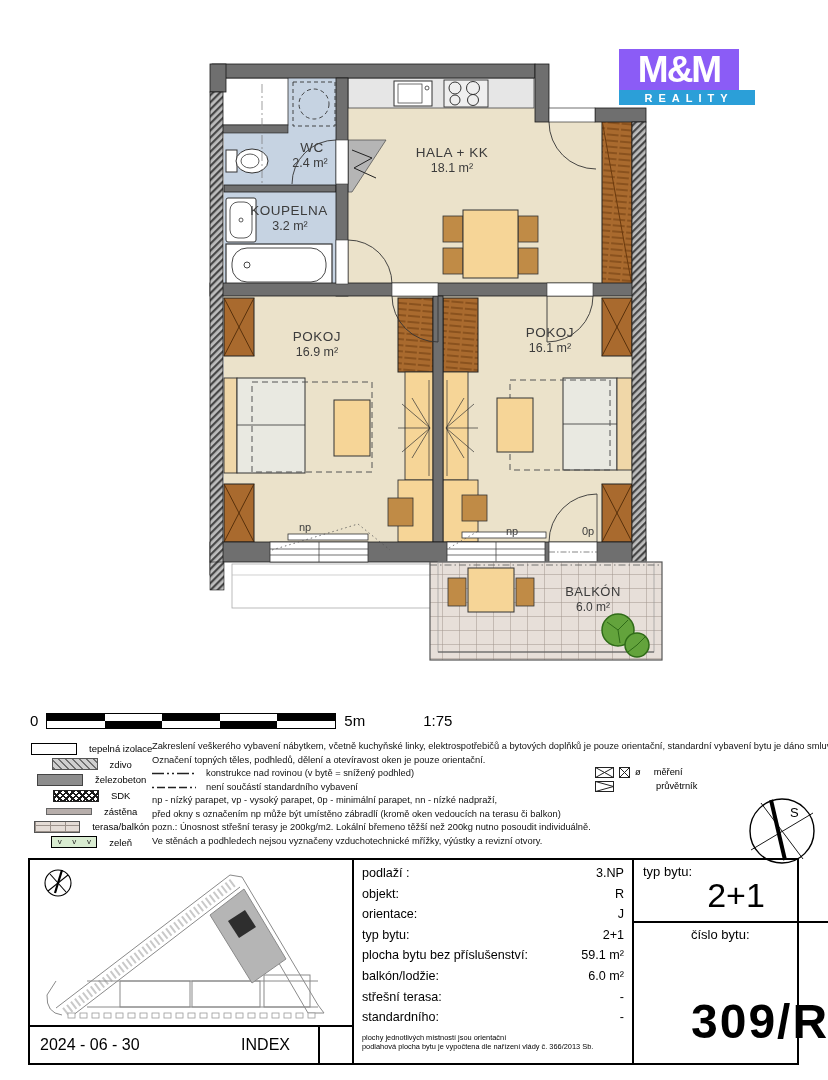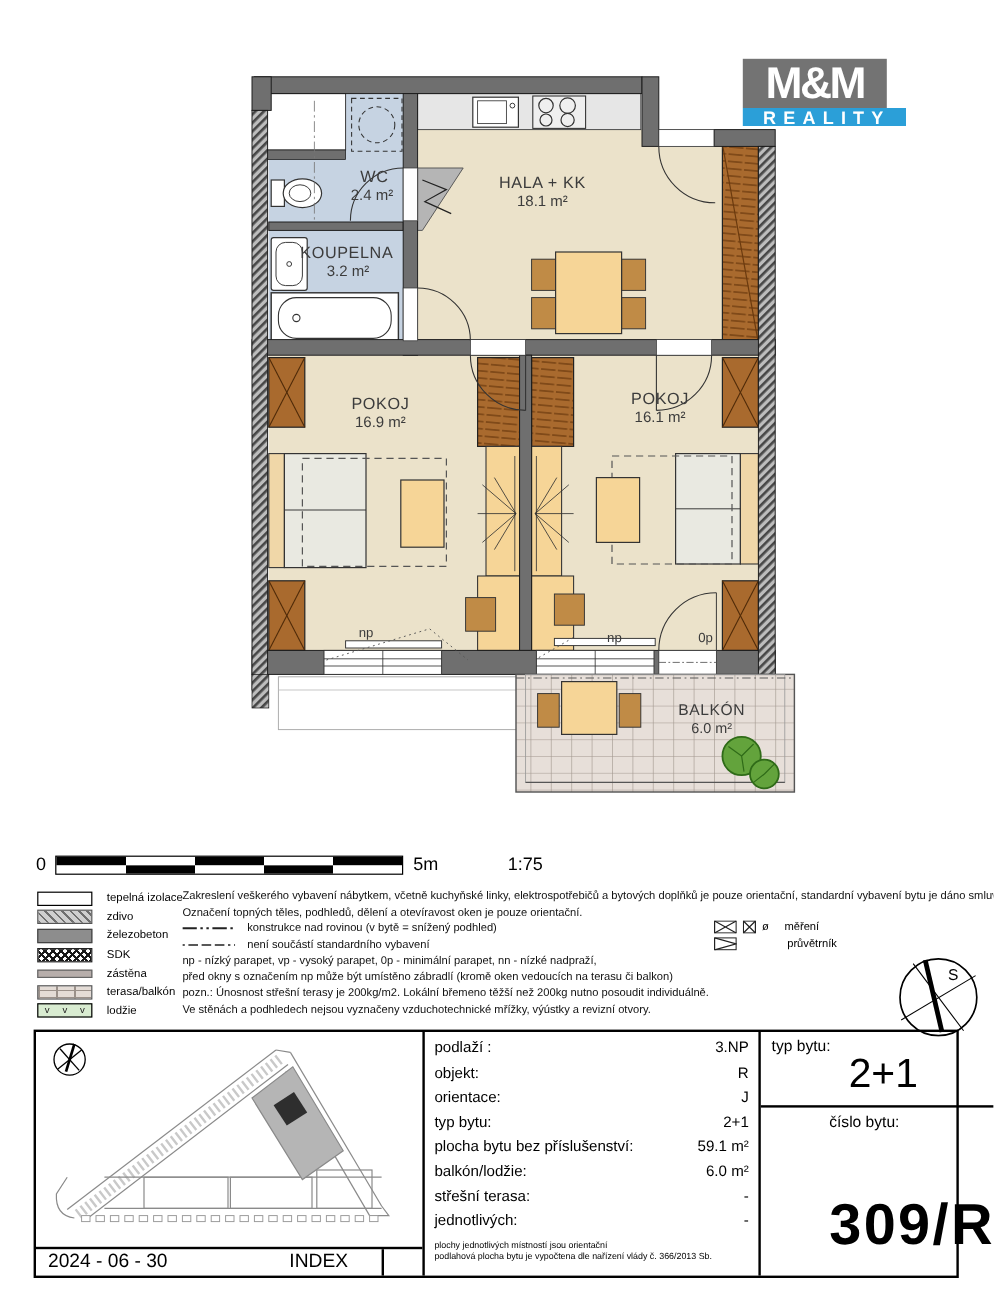--- a/index.html
+++ b/index.html
@@ -1,38 +1,38 @@
 <!DOCTYPE html>
 <html><head>
 <meta charset="utf-8">
 <style>
   html,body{margin:0;padding:0;background:#fff;}
   #page{position:relative;width:828px;height:1080px;background:#fff;overflow:hidden;
         font-family:"Liberation Sans",sans-serif;color:#000;}
   .abs{position:absolute;}
 
   
-  #logo-red{left:619px;top:49px;width:120px;height:41px;background:#737373;color:#fff;
+  #logo-red{left:619px;top:49px;width:120px;height:41px;background:#8b5cf6;color:#fff;
     display:flex;align-items:center;justify-content:center;font-weight:bold;
     font-size:37px;letter-spacing:-2px;}
   #logo-blue{left:619px;top:90px;width:136px;height:15px;background:#2b9fd8;color:#fff;
-    display:flex;align-items:flex-start;justify-content:center;font-weight:bold;
-    font-size:15px;letter-spacing:6px;padding-left:4px;box-sizing:border-box;}
+    display:flex;align-items:center;justify-content:center;font-weight:bold;
+    font-size:11px;letter-spacing:6px;padding-left:4px;box-sizing:border-box;}
 
   
   #scalebar{left:30px;top:712px;display:flex;align-items:center;font-size:15px;}
   #scalebar .bar{width:288px;height:14px;border:1px solid #000;margin:0 8px;
     background:
       linear-gradient(to right,#000 0 20%,#fff 20% 40%,#000 40% 60%,#fff 60% 80%,#000 80% 100%) top/100% 50% no-repeat,
       linear-gradient(to right,#fff 0 20%,#000 20% 40%,#fff 40% 60%,#000 60% 80%,#fff 80% 100%) bottom/100% 50% no-repeat;}
   #scalebar .ratio{margin-left:58px;}
 
   
   #legend{left:31px;top:741px;display:flex;flex-direction:column;}
-  .lrow{display:flex;align-items:center;height:15.6px;}
+  .lrow{display:flex;align-items:center;height:15.6px;justify-content:center;}
   .sw{width:46px;height:12px;box-sizing:border-box;flex:none;}
   .lrow span.lbl{font-size:9.5px;margin-left:12px;white-space:nowrap;}
   .sw-izolace{background:#fff;border:1.6px solid #000;}
   .sw-zdivo{border:1px solid #555;background:repeating-linear-gradient(45deg,#6f6f6f 0 1.6px,#cfcfcf 1.6px 5px);}
   .sw-beton{background:#8d8d8d;border:1px solid #444;}
   .sw-sdk{border:1px solid #222;background:
       repeating-linear-gradient(45deg,#1a1a1a 0 1.8px,transparent 1.8px 4.6px),
       repeating-linear-gradient(-45deg,#1a1a1a 0 1.8px,#fff 1.8px 4.6px);}
   .sw-zastena{height:7px;background:#b7aeab;border:1px solid #666;}
   .sw-terasa{border:1px solid #555;background:
@@ -62,21 +62,21 @@
     padding:3px 8px 0 8px;display:flex;flex-direction:column;}
   .cell-right{flex:1;display:flex;flex-direction:column;box-sizing:border-box;}
   .irow{display:flex;justify-content:space-between;font-size:12.6px;line-height:20.6px;white-space:nowrap;}
   .foot-note{margin-top:5px;font-size:7.4px;line-height:9.6px;}
   .typ-box{height:63px;border-bottom:2px solid #000;padding:4px 9px 0 9px;box-sizing:border-box;}
   .typ-box .lab,.cislo-box .lab{font-size:13px;}
   .typ-box .val{text-align:center;font-size:34px;margin-top:-3px;}
   .cislo-box{flex:1;padding:4px 9px;display:flex;flex-direction:column;box-sizing:border-box;margin-left:48px;}
   .cislo-box .val{margin-top:auto;margin-bottom:10px;text-align:center;font-size:48px;
     font-weight:900;letter-spacing:2px;}
-  .tbl-footer{position:absolute;left:0;right:0;bottom:0;height:24px;border-top:2px solid #000;
+  .tbl-footer{position:absolute;left:0;right:0;bottom:0;height:38px;border-top:2px solid #000;
     display:flex;align-items:center;font-size:16px;box-sizing:border-box;}
   .tbl-footer .date{padding-left:10px;}
   .tbl-footer .index{margin-left:auto;padding-right:28px;}
   .tbl-footer .endcell{width:32px;height:100%;border-left:2px solid #000;flex:none;}
 
   text{font-family:"Liberation Sans",sans-serif;}
 </style>
 </head>
 <body>
 
@@ -335,21 +335,21 @@
     <div class="lrow">
         <div class="sw sw-terasa"></div>
         <span class="lbl">terasa/balkón</span>
       </div>
     <div class="lrow">
       <div class="sw sw-zelen">
         <span>v</span>
           <span>v</span>
           <span>v</span>
       </div>
-      <span class="lbl">lodžie</span>
+      <span class="lbl">zeleň</span>
     </div>
   </div>
 
   <div class="abs" id="notes">
     <div class="nrow">Zakreslení veškerého vybavení nábytkem, včetně kuchyňské linky, elektrospotřebičů a bytových doplňků je pouze orientační, standardní vybavení bytu je dáno smluvními podmínkami.</div>
     <div class="nrow">Označení topných těles, podhledů, dělení a otevíravost oken je pouze orientační.</div>
     <div class="nrow">
       <svg class="nsym" width="44" height="5">
           <line x1="0" y1="2.5" x2="44" y2="2.5" stroke="#222" stroke-width="1.7" stroke-dasharray="12 3 2 3 2 3"></line>
         </svg>
@@ -478,21 +478,21 @@
         </div>
       <div class="irow">
           <span>balkón/lodžie:</span>
           <span>6.0 m²</span>
         </div>
       <div class="irow">
           <span>střešní terasa:</span>
           <span>-</span>
         </div>
       <div class="irow">
-          <span>jednotlivých:</span>
+          <span>standardního:</span>
           <span>-</span>
         </div>
       <div class="foot-note">
         <div>plochy jednotlivých místností jsou orientační</div>
         <div>podlahová plocha bytu je vypočtena dle nařízení vlády č. 366/2013 Sb.</div>
       </div>
     </div>
 
     <div class="cell-right">
       <div class="typ-box">

